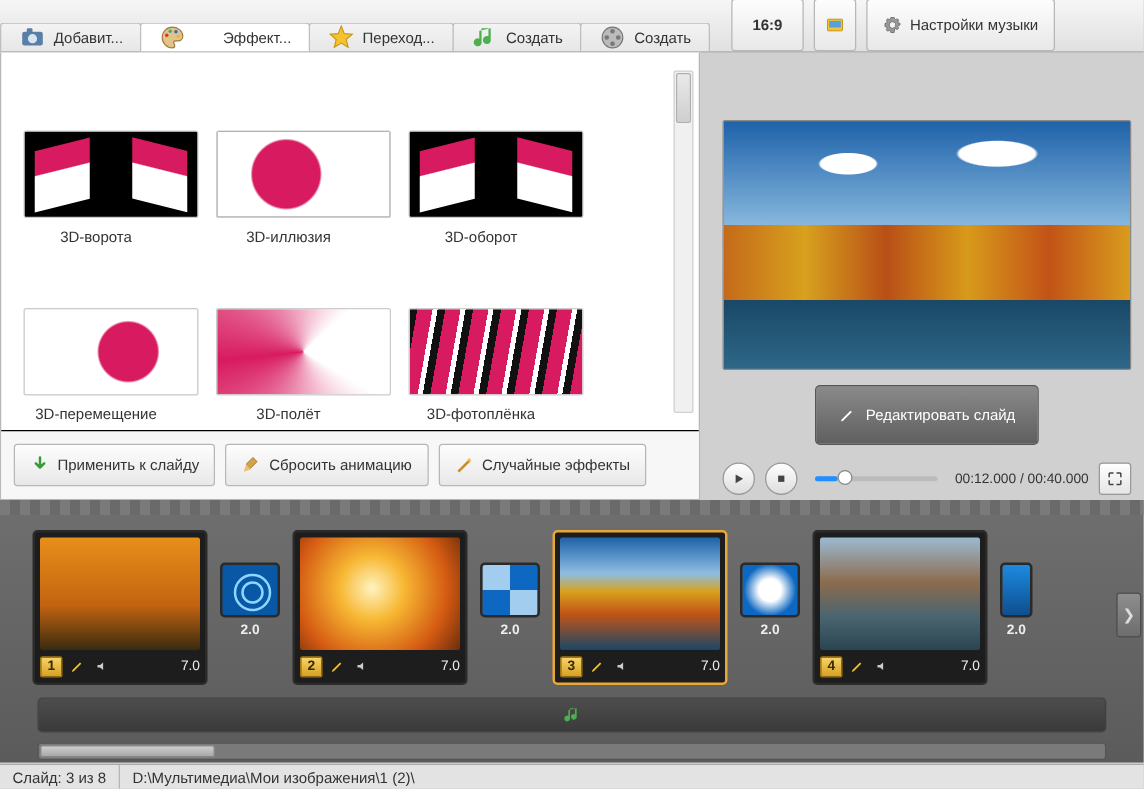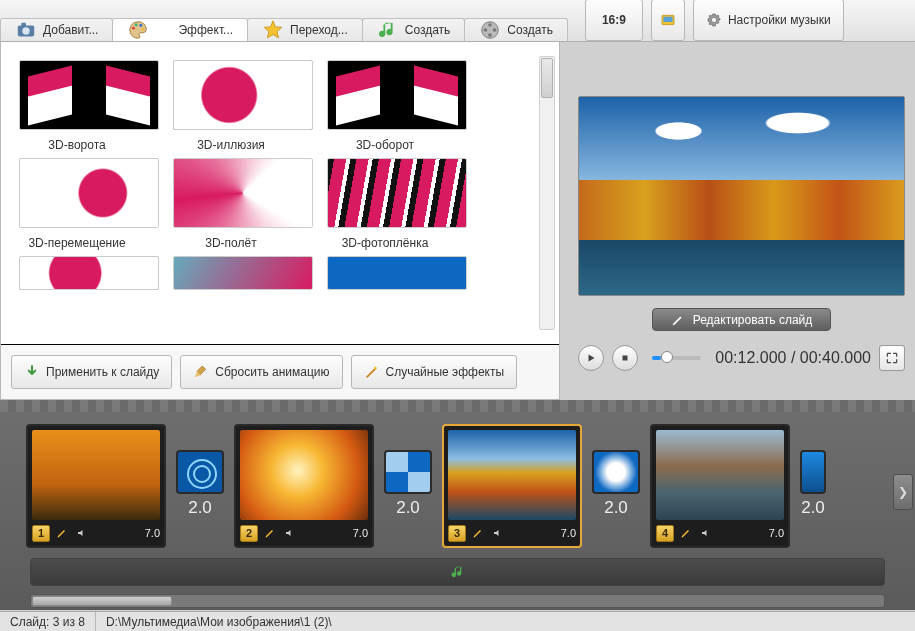--- a/index.html
+++ b/index.html
@@ -14,61 +14,61 @@
 .right-controls { display:flex; align-items:center; gap:8px; margin-left:18px; }
 .btn { display:inline-flex; align-items:center; gap:6px; height:42px; padding:0 12px; border:1px solid #b7b7b7; border-radius:3px; background:linear-gradient(#fdfdfd,#e8e8e8); cursor:pointer; color:#333; }
 .btn svg { width:16px; height:16px; }
 .ratio { font-weight:bold; width:58px; justify-content:center; }
 
 
 .main { display:flex; height:358px; }
 .effects-panel { width:560px; background:#fff; border:1px solid #b8b8b8; border-top:none; display:flex; flex-direction:column; }
 .effects-grid { flex:1; overflow:auto; padding:18px 4px 0 18px; position:relative; }
 .effects-row { display:flex; gap:38px; margin-bottom:6px; }
-.eff { width:116px; text-align:center; }
+.eff { width:116px; text-align:center;margin-top:44px; }
 .eff-thumb { width:140px; height:70px; border:1px solid #ccc; border-radius:2px; display:flex; align-items:center; justify-content:center; overflow:hidden; position:relative; background:#000; }
 .eff-label { margin-top:8px; color:#333; }
 .scroll-track { position:absolute; right:4px; top:14px; bottom:14px; width:16px; background:#f0f0f0; border:1px solid #d0d0d0; border-radius:2px; }
 .scroll-thumb { position:absolute; left:1px; right:1px; top:1px; height:40px; background:linear-gradient(#e9e9e9,#cfcfcf); border:1px solid #b0b0b0; border-radius:2px; }
 
 .effects-actions { display:flex; gap:8px; padding:10px; border-top:1px solid #000000; background:#f7f7f7; }
 .effects-actions .btn { height:34px; }
 
 
 .preview-panel { flex:1; padding:0 10px 0 18px; display:flex; flex-direction:column; }
 .preview-img { width:100%; height:200px; border:1px solid #888; border-radius:2px; margin-top:54px; background:linear-gradient(#2a6fb9 0%,#6aa7d9 35%,#d9a62e 55%,#c8572b 70%,#2e5a7a 100%); position:relative; overflow:hidden; }
 .sky { position:absolute; inset:0 0 55% 0; background:linear-gradient(#1e62a9,#8ebde2); }
 .clouds { position:absolute; top:10px; left:20px; right:40px; height:40px; background:radial-gradient(ellipse 40px 15px at 30% 60%,#fff 0%,#fff 55%,transparent 60%), radial-gradient(ellipse 55px 18px at 75% 40%,#fff 0%,#fff 55%,transparent 60%); }
 .trees { position:absolute; top:42%; left:0; right:0; height:36%; background:linear-gradient(90deg,#c46a1a,#d8a11e 20%,#b84f17 40%,#d89a1a 60%,#c25317 80%,#d99c1e); }
 .water { position:absolute; bottom:0; left:0; right:0; height:28%; background:linear-gradient(#1a4866,#2e6788); }
 .edit-row { text-align:center; margin-top:12px; }
-.btn-dark { display:inline-flex; align-items:center; gap:8px; height:23px; padding:0 18px; background:linear-gradient(#8a8a8a,#5f5f5f); border:1px solid #555; border-radius:4px; color:#fff; cursor:pointer; }
+.btn-dark { display:inline-flex; align-items:center; gap:8px; height:48px; padding:0 18px; background:linear-gradient(#8a8a8a,#5f5f5f); border:1px solid #555; border-radius:4px; color:#fff; cursor:pointer; }
 .play-row { display:flex; align-items:center; gap:8px; margin-top:14px; }
 .circ-btn { width:26px; height:26px; border-radius:50%; border:1px solid #999; background:linear-gradient(#fff,#ddd); display:flex; align-items:center; justify-content:center; cursor:pointer; }
 .seek { flex:1; height:4px; background:#bbb; border-radius:2px; position:relative; margin:0 6px; }
 .seek-fill { position:absolute; left:0; top:0; bottom:0; width:18%; background:#1e90ff; border-radius:2px; }
 .seek-knob { position:absolute; left:18%; top:-5px; width:12px; height:12px; border-radius:50%; background:#fff; border:1px solid #888; }
-.time { color:#333; font-size:16px; }
+.time { color:#333; font-size:11px; }
 .fs-btn { width:26px; height:26px; border:1px solid #999; border-radius:3px; background:linear-gradient(#fff,#e5e5e5); display:flex; align-items:center; justify-content:center; cursor:pointer; }
 
 
 .timeline-wrap { height:210px; background:linear-gradient(#6f6f6f,#5b5b5b); position:relative; }
 .ticks { height:12px; background:repeating-linear-gradient(90deg,#7a7a7a 0 8px,#6a6a6a 8px 16px); }
 .slides-strip { display:flex; align-items:flex-start; gap:10px; padding:12px 26px 0 26px; overflow:hidden; }
 .slide-card { width:140px; border:2px solid #2a2a2a; border-radius:4px; background:#1d1d1d; padding:4px; }
 .slide-card.sel { border-color:#e8a838; }
 .slide-img { width:100%; height:90px; border-radius:2px; }
 .slide-bar { display:flex; align-items:center; gap:4px; margin-top:4px; height:18px; }
 .slide-num { width:18px; height:17px; background:linear-gradient(#f7d469,#d7a022); border:1px solid #a07716; border-radius:2px; display:flex; align-items:center; justify-content:center; font-weight:bold; font-size:11px; color:#3a2a00; }
 .mini-ic { width:16px; height:16px; display:flex; align-items:center; justify-content:center; }
 .slide-dur { margin-left:auto; color:#eee; font-size:11px; }
 
 .trans-card { width:48px; text-align:center; margin-top:26px; }
 .trans-thumb { width:48px; height:44px; border:2px solid #2a2a2a; border-radius:4px; background:#0858a5; position:relative; overflow:hidden; }
-.trans-dur { color:#eee; font-size:17px; margin-top:4px; }
+.trans-dur { color:#eee; font-size:11px; margin-top:4px;font-weight:bold; }
 
 .nav-arrow { position:absolute; right:2px; top:74px; width:20px; height:36px; background:linear-gradient(#8e8e8e,#6d6d6d); border:1px solid #4e4e4e; border-radius:3px; display:flex; align-items:center; justify-content:center; cursor:pointer; color:#ddd; }
 
 .music-strip { margin:10px 30px 0 30px; height:28px; border:1px solid #404040; border-radius:4px; background:linear-gradient(#4d4d4d,#3a3a3a); display:flex; align-items:center; justify-content:center; gap:8px; color:#eee; font-weight:bold; cursor:pointer; }
 .hscroll { margin:8px 30px 0 30px; height:14px; background:#7a7a7a; border:1px solid #555; border-radius:3px; position:relative; }
 .hscroll-thumb { position:absolute; left:1px; top:1px; bottom:1px; width:140px; background:linear-gradient(#cfcfcf,#a8a8a8); border:1px solid #888; border-radius:2px; }
 
 
 .status { position:absolute; left:0; right:0; bottom:0; height:20px; border-top:1px solid #aaa; background:#e3e3e3; display:flex; align-items:center; font-size:11px; color:#333; }
 .status-seg { padding:0 10px; border-right:1px solid #b5b5b5; height:100%; display:flex; align-items:center; }

